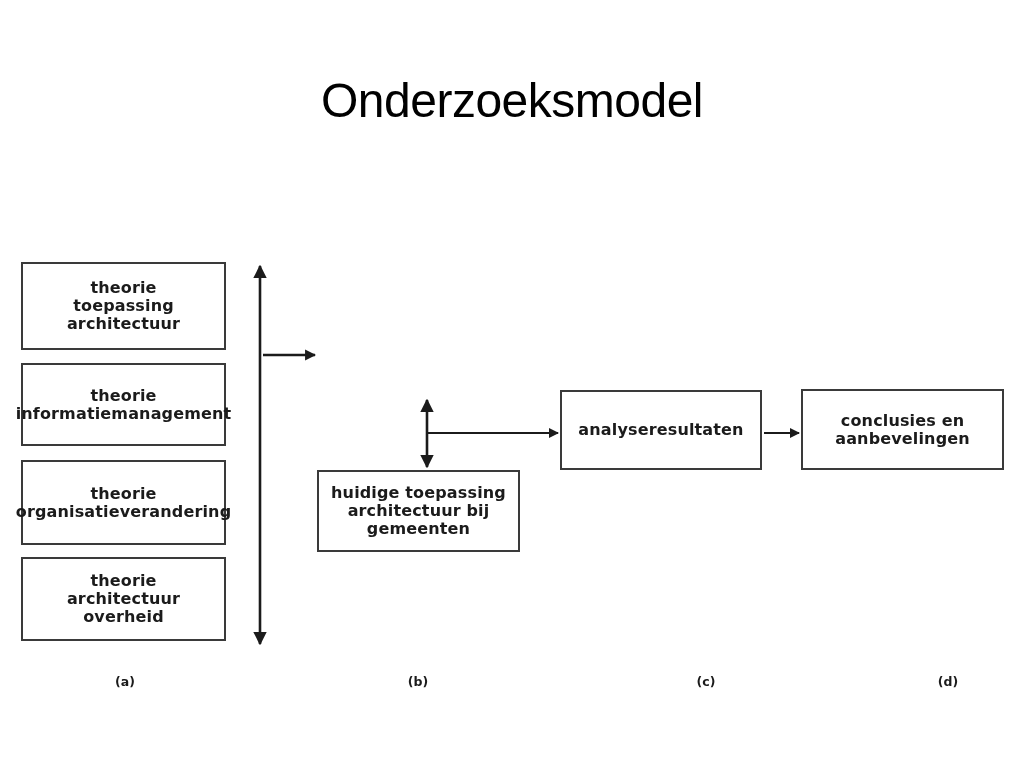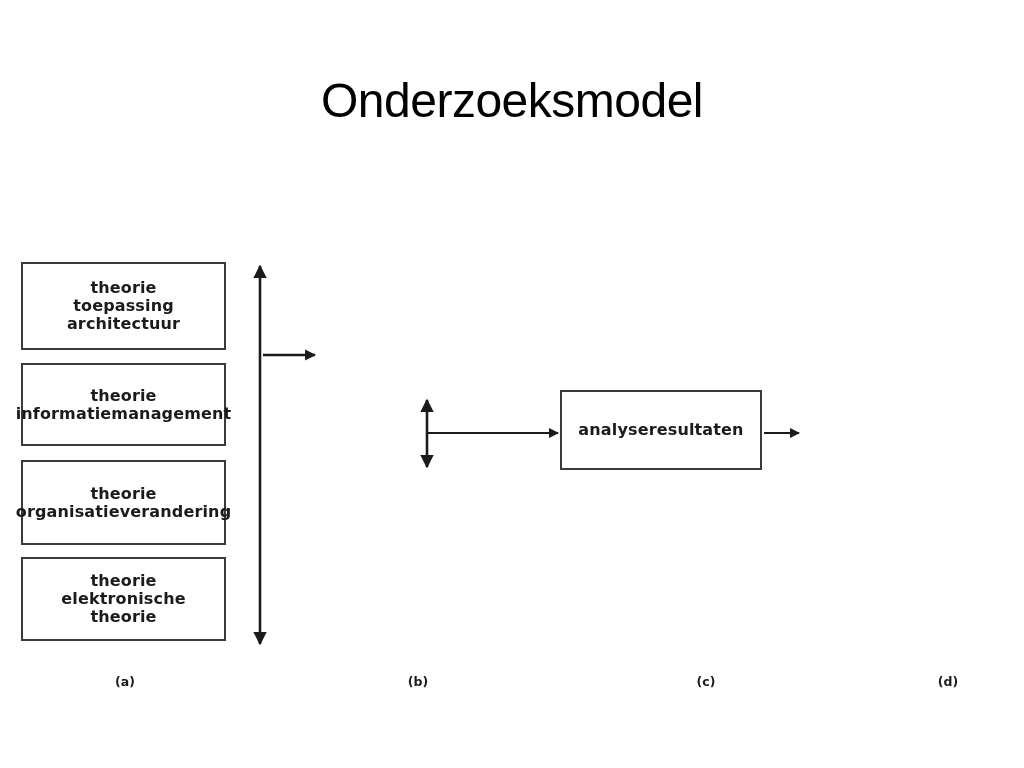--- a/index.html
+++ b/index.html
@@ -144,31 +144,42 @@
   <div class="node" id="n-ov">
     <span class="txt">
       <span>theorie</span><br>
       <span>organisatieverandering</span>
     </span>
   </div>
 
   <div class="node" id="n-eo">
     <span class="txt">
       <span>theorie</span><br>
-      <span>elektronische theorie</span>
+      <span>architectuur overheid</span>
     </span>
   </div>
 
 
+  <div class="node" id="n-huid">
+    <span class="txt">
+      <span>huidige toepassing</span><br>
+      <span>architectuur bij gemeenten</span>
+    </span>
+  </div>
 
   <div class="node" id="n-ana">
     <span class="txt">
       <span>analyseresultaten</span>
     </span>
   </div>
 
+  <div class="node" id="n-conc">
+    <span class="txt">
+      <span>conclusies en aanbevelingen</span>
+    </span>
+  </div>
 
   <div class="caption" id="cap-a">(a)</div>
   <div class="caption" id="cap-b">(b)</div>
   <div class="caption" id="cap-c">(c)</div>
   <div class="caption" id="cap-d">(d)</div>
 
 </div>
 
 </body></html>

